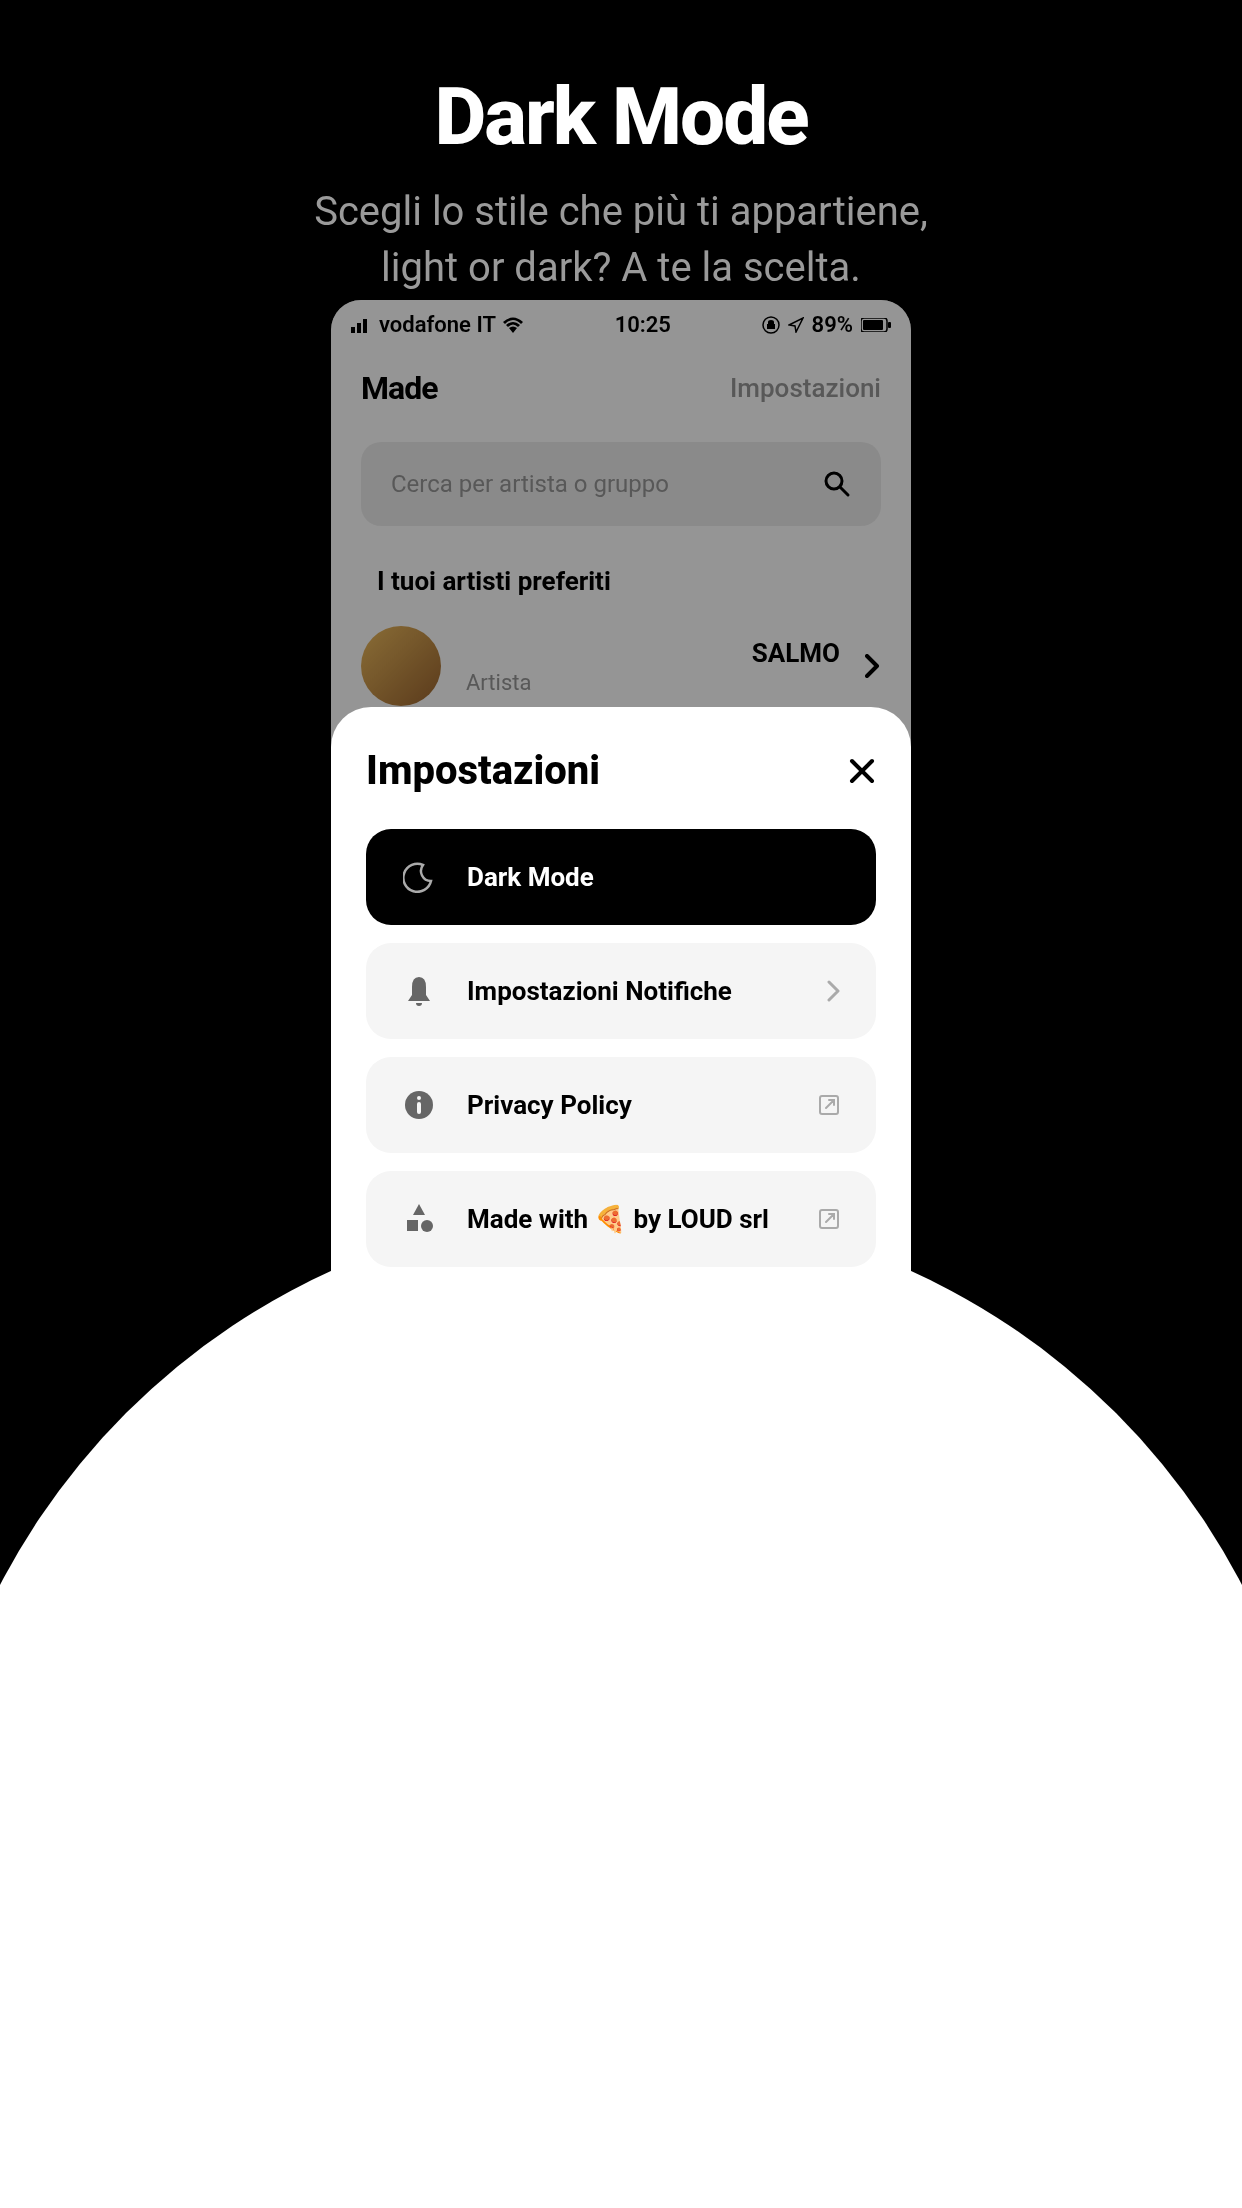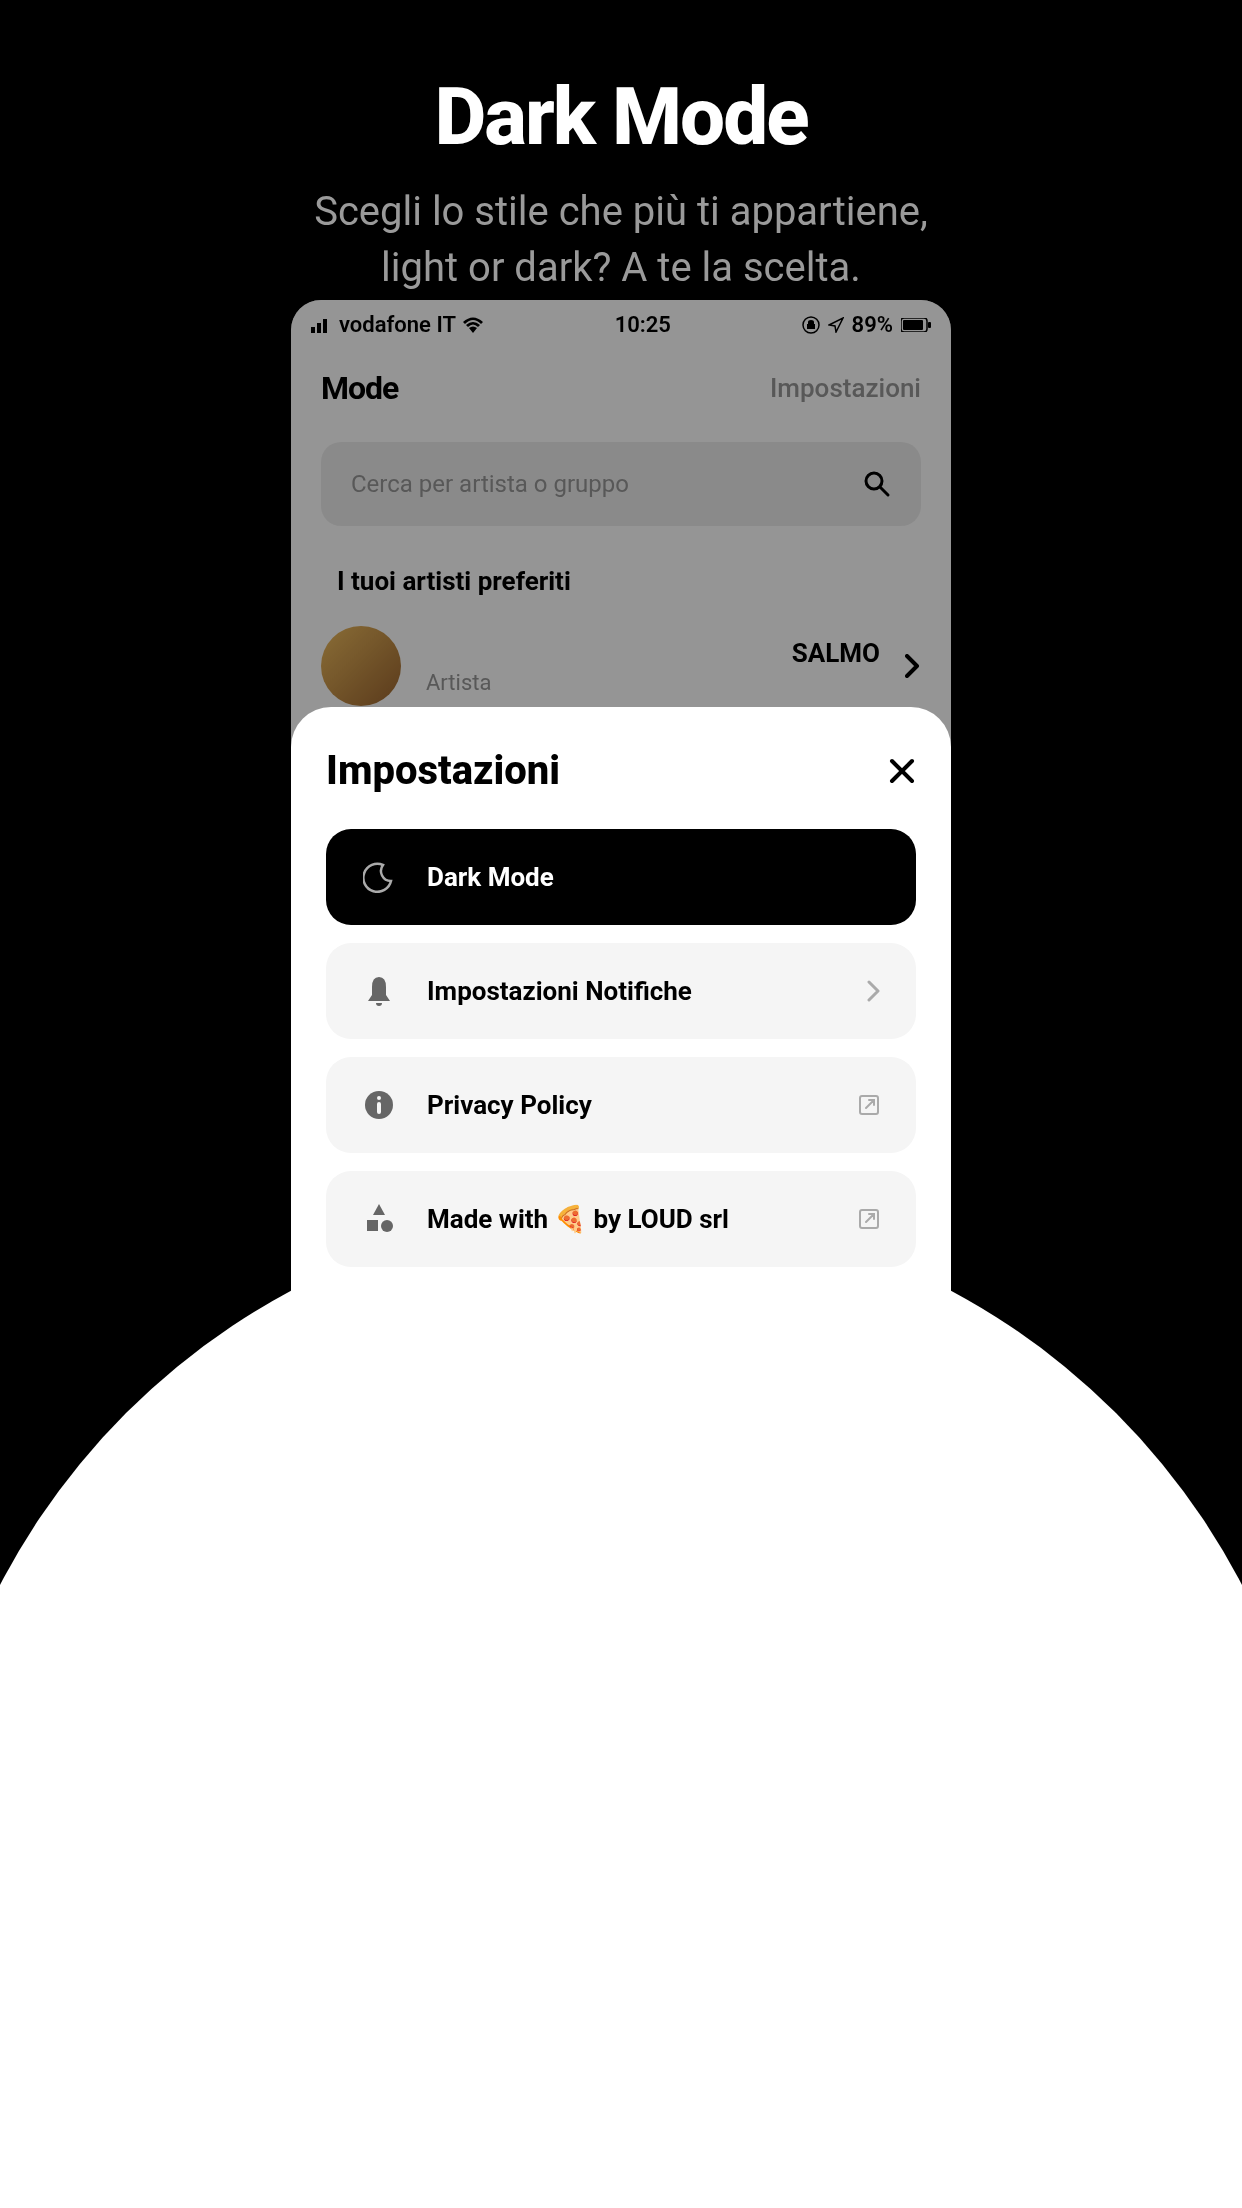--- a/index.html
+++ b/index.html
@@ -46,21 +46,21 @@
       bottom: -400px;
       left: 50%;
       transform: translateX(-50%);
     }
     
     .phone-frame {
       position: absolute;
       top: 300px;
       left: 50%;
       transform: translateX(-50%);
-      width: 660px;
+      width: 580px;
       height: 1035px;
       background: #e5e5e5;
       border-radius: 30px 30px 0 0;
       overflow: hidden;
     }
     
     .dimmed-overlay {
       position: absolute;
       top: 0;
       left: 0;
@@ -294,21 +294,21 @@
         <svg width="30" height="14" viewBox="0 0 30 14">
             <rect x="0" y="0" width="26" height="14" rx="3" fill="none" stroke="#000" stroke-width="1.5"></rect>
             <rect x="2" y="2" width="20" height="10" rx="1" fill="#000"></rect>
             <rect x="27" y="4" width="3" height="6" rx="1" fill="#000"></rect>
           </svg>
       </span>
     </div>
   </div>
 
   <div class="app-header">
-    <div class="app-logo">Mode</div>
+    <div class="app-logo">Made</div>
     <div class="settings-link">Impostazioni</div>
   </div>
 
   <div class="search-box">
     <span class="search-placeholder">Cerca per artista o gruppo</span>
     <span>
       <svg width="28" height="28" viewBox="0 0 28 28">
           <circle cx="11" cy="11" r="8" fill="none" stroke="#000" stroke-width="3"></circle>
           <line x1="17" y1="17" x2="25" y2="25" stroke="#000" stroke-width="3" stroke-linecap="round"></line>
         </svg>

